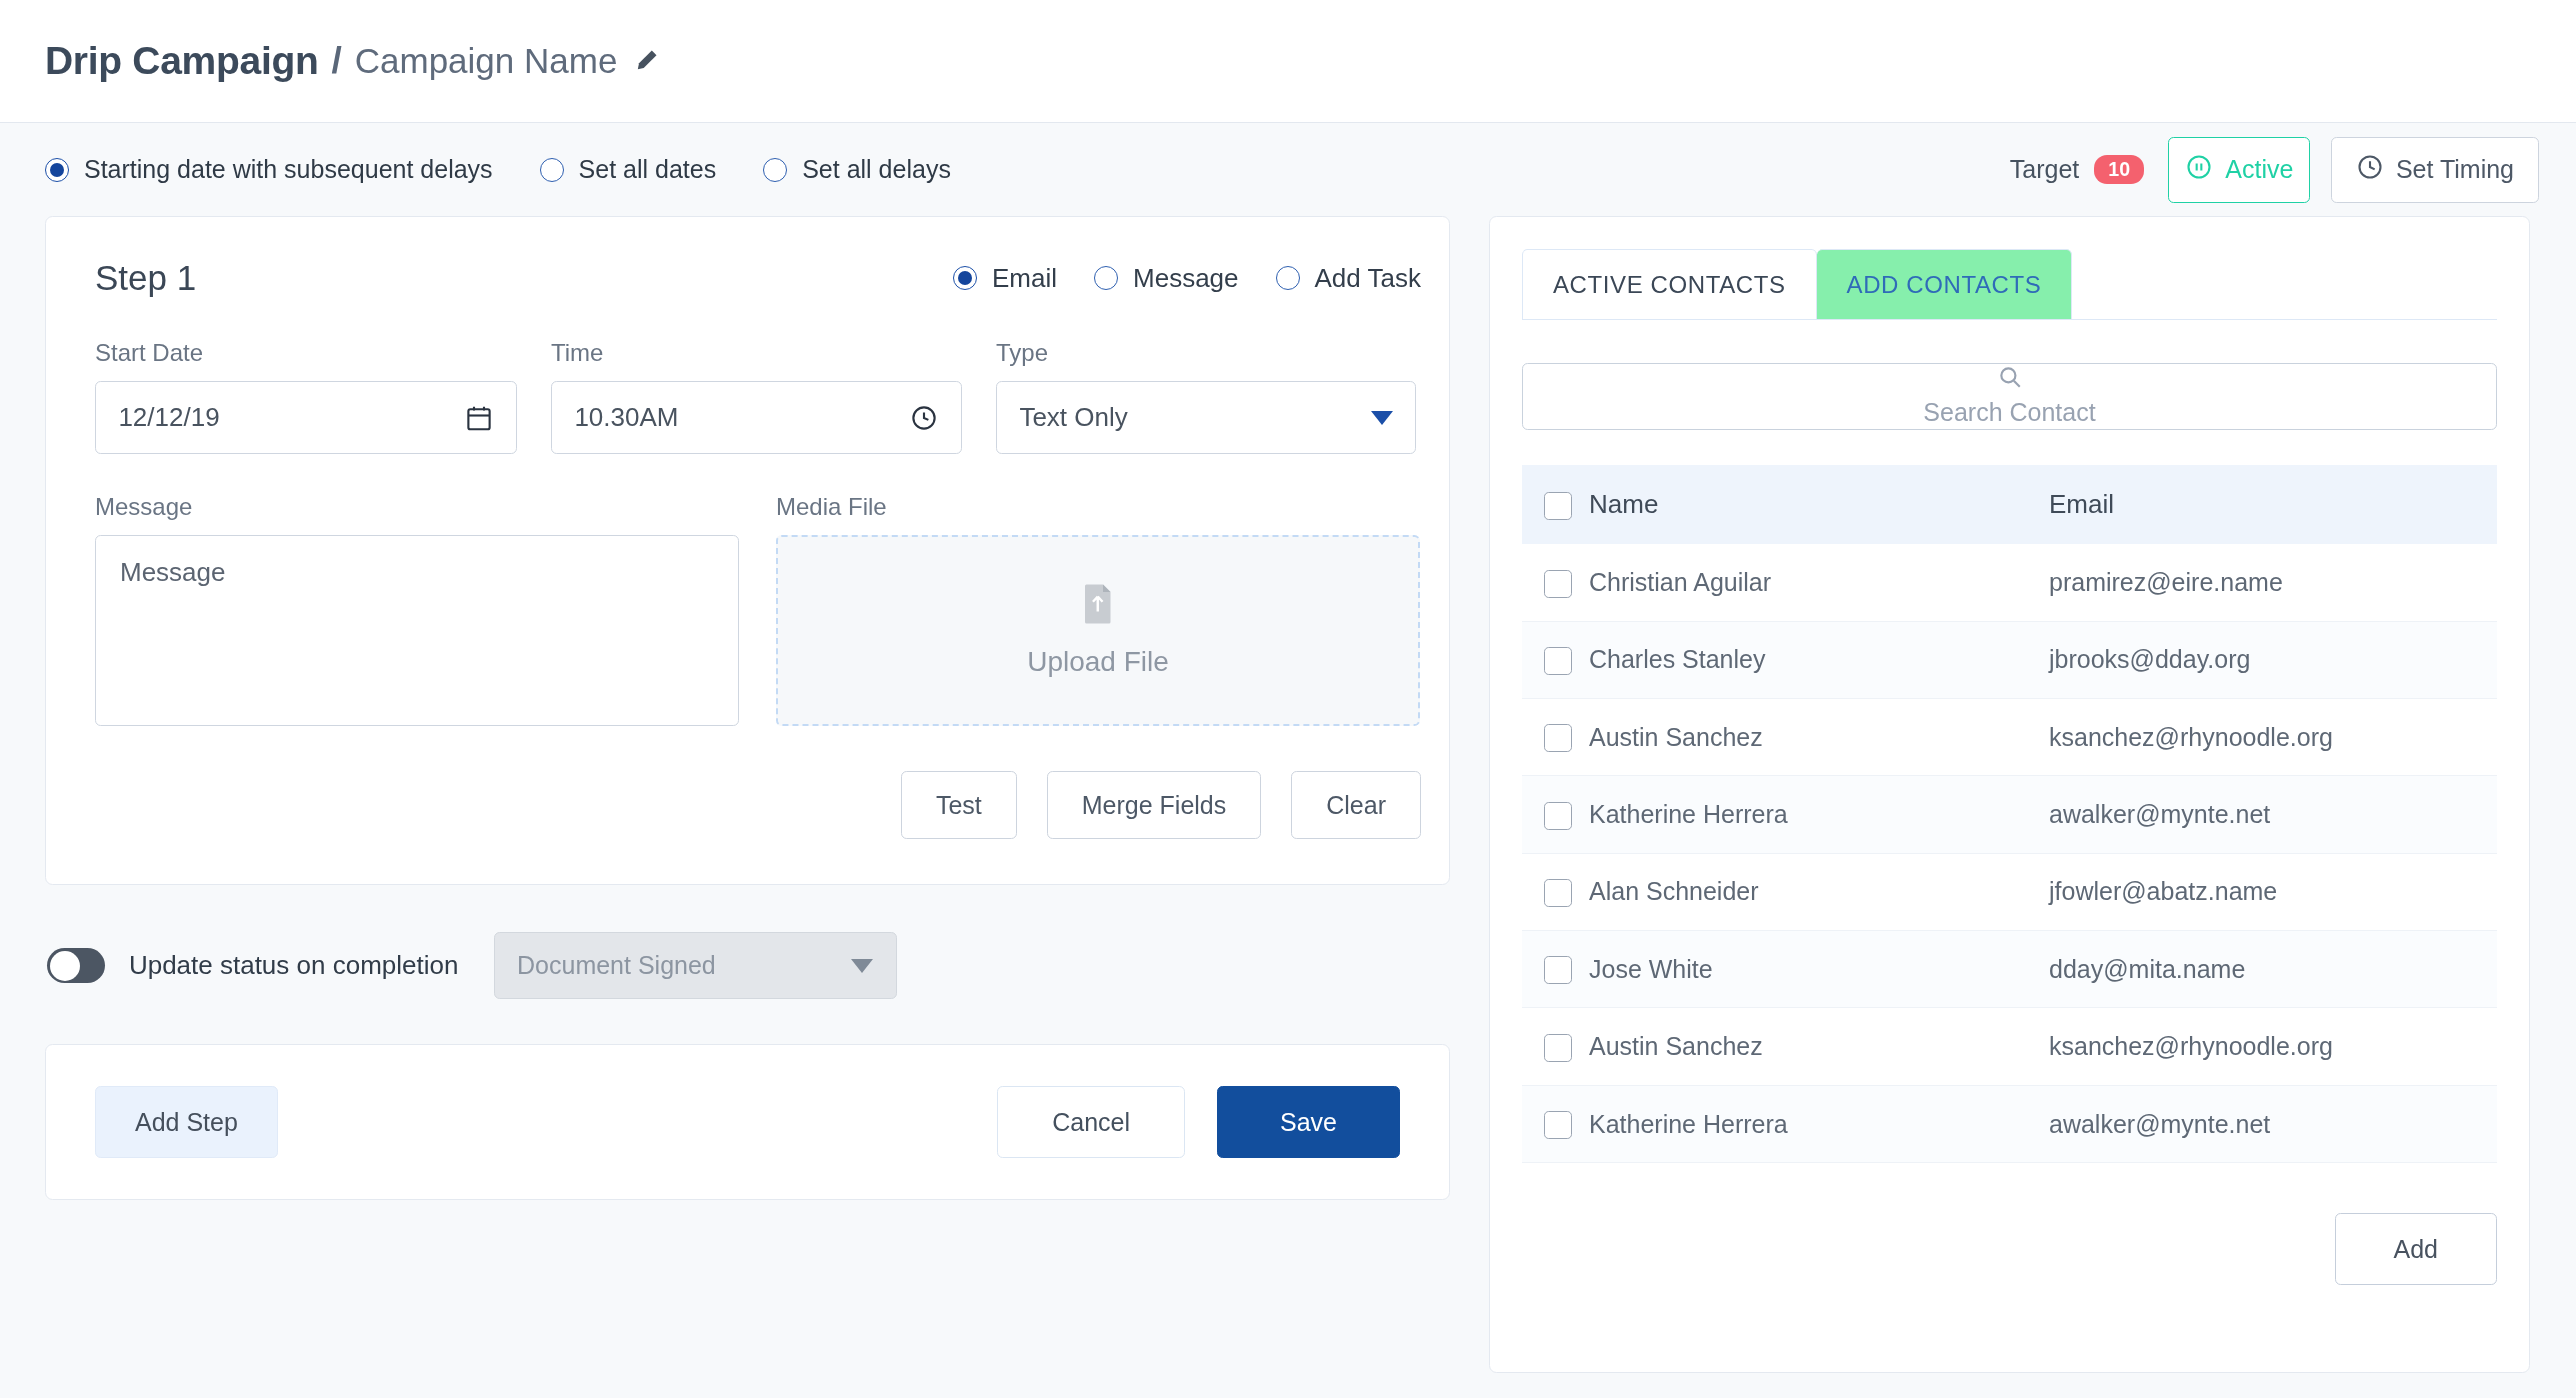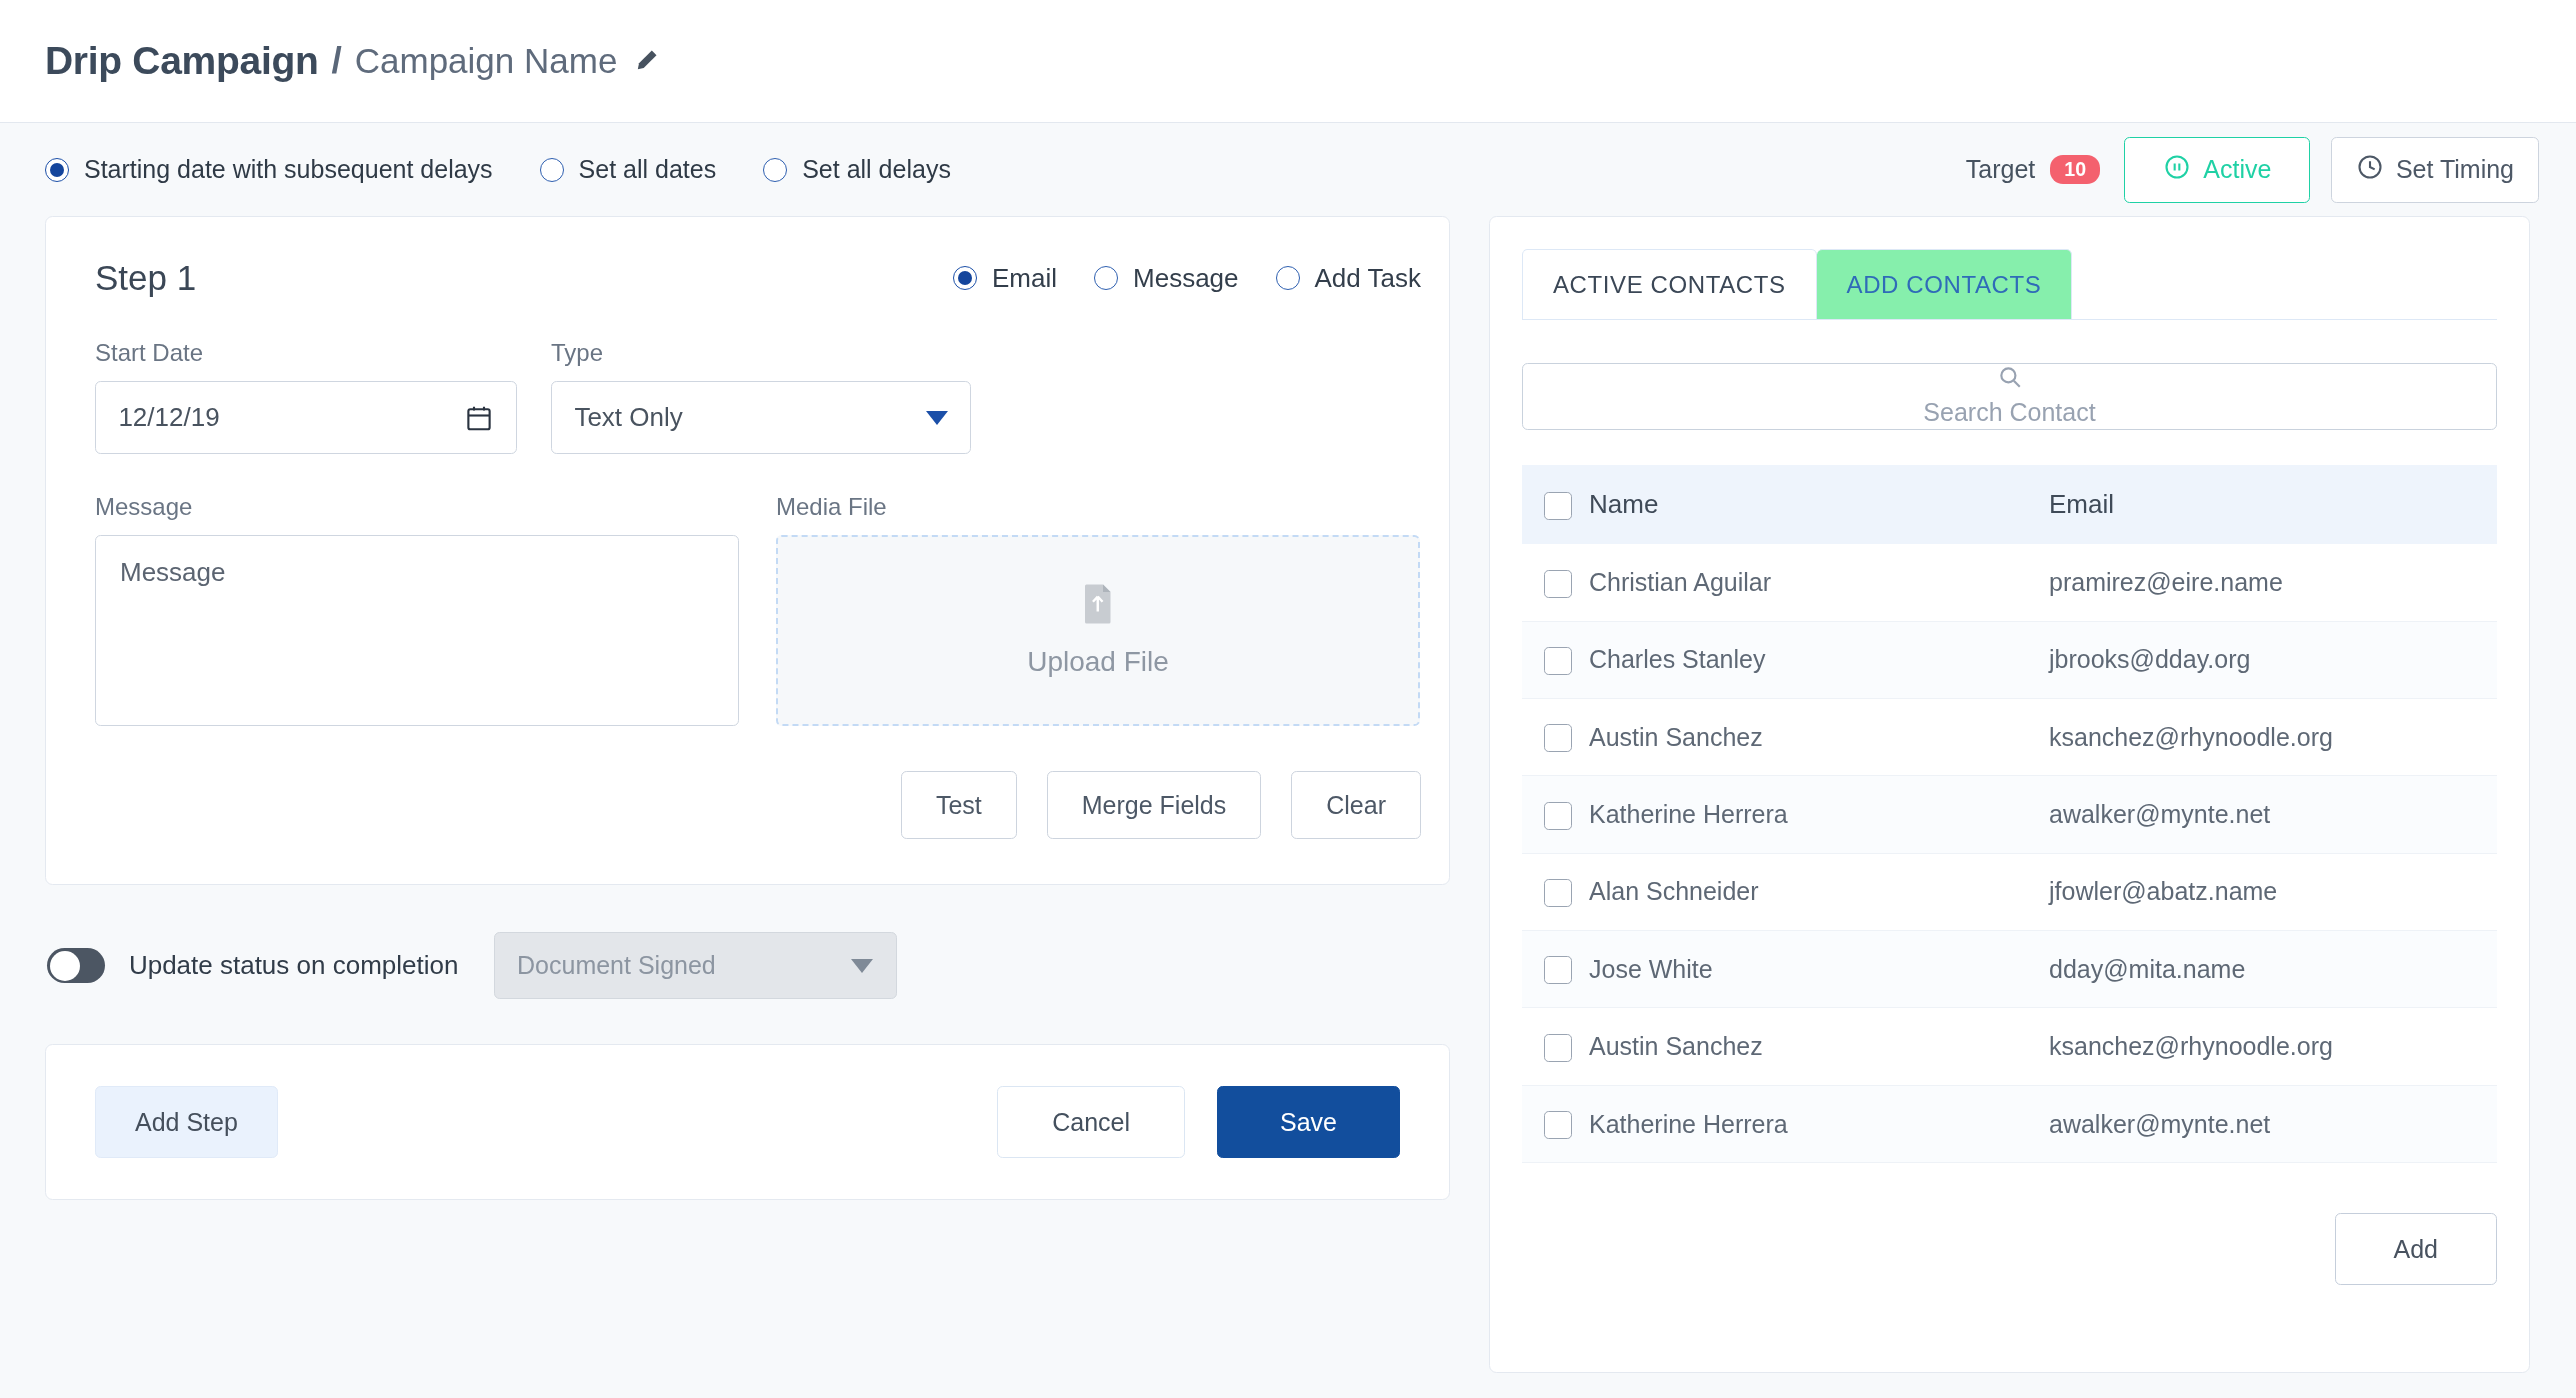--- a/index.html
+++ b/index.html
@@ -90,21 +90,21 @@
     padding: 4.7px 14px;
     line-height: 1;
   }
   .btn-active {
     display: flex; align-items: center; gap: 12px;
     border: 1.9px solid #1fd1a5;
     background: #fff;
     color: #1fd1a5;
     font-size: 25px;
     border-radius: 5.6px;
-    padding: 15px 38px;
+    padding: 15px 16px;
     cursor: pointer;
   }
   .btn-timing {
     display: flex; align-items: center; gap: 12px;
     border: 1.9px solid #cdd4de;
     background: #fff;
     color: #4d5866;
     font-size: 25px;
     border-radius: 5.6px;
     padding: 15px 24px;
@@ -453,20 +453,32 @@
               <svg width="30" height="30" viewBox="0 0 24 24" fill="none" stroke="#2a3340" stroke-width="1.7">
                 <rect x="3.5" y="5" width="17" height="16" rx="1.5"></rect>
                 <line x1="3.5" y1="10" x2="20.5" y2="10"></line>
                 <line x1="8" y1="3" x2="8" y2="6"></line>
                 <line x1="16" y1="3" x2="16" y2="6"></line>
               </svg>
             </span>
           </div>
         </div>
 
+        <div class="field">
+          <span class="field-label">Time</span>
+          <div class="input-box w-time">
+            <span class="val">10.30AM</span>
+            <span class="ic">
+              <svg width="30" height="30" viewBox="0 0 24 24" fill="none" stroke="#2a3340" stroke-width="1.7">
+                <circle cx="12" cy="12" r="8.5"></circle>
+                <polyline points="12,7.5 12,12 15.5,13.5"></polyline>
+              </svg>
+            </span>
+          </div>
+        </div>
 
         <div class="field">
           <span class="field-label">Type</span>
           <div class="input-box select w-type">
             <span class="val">Text Only</span>
             <span class="caret"></span>
           </div>
         </div>
       </div>
 

